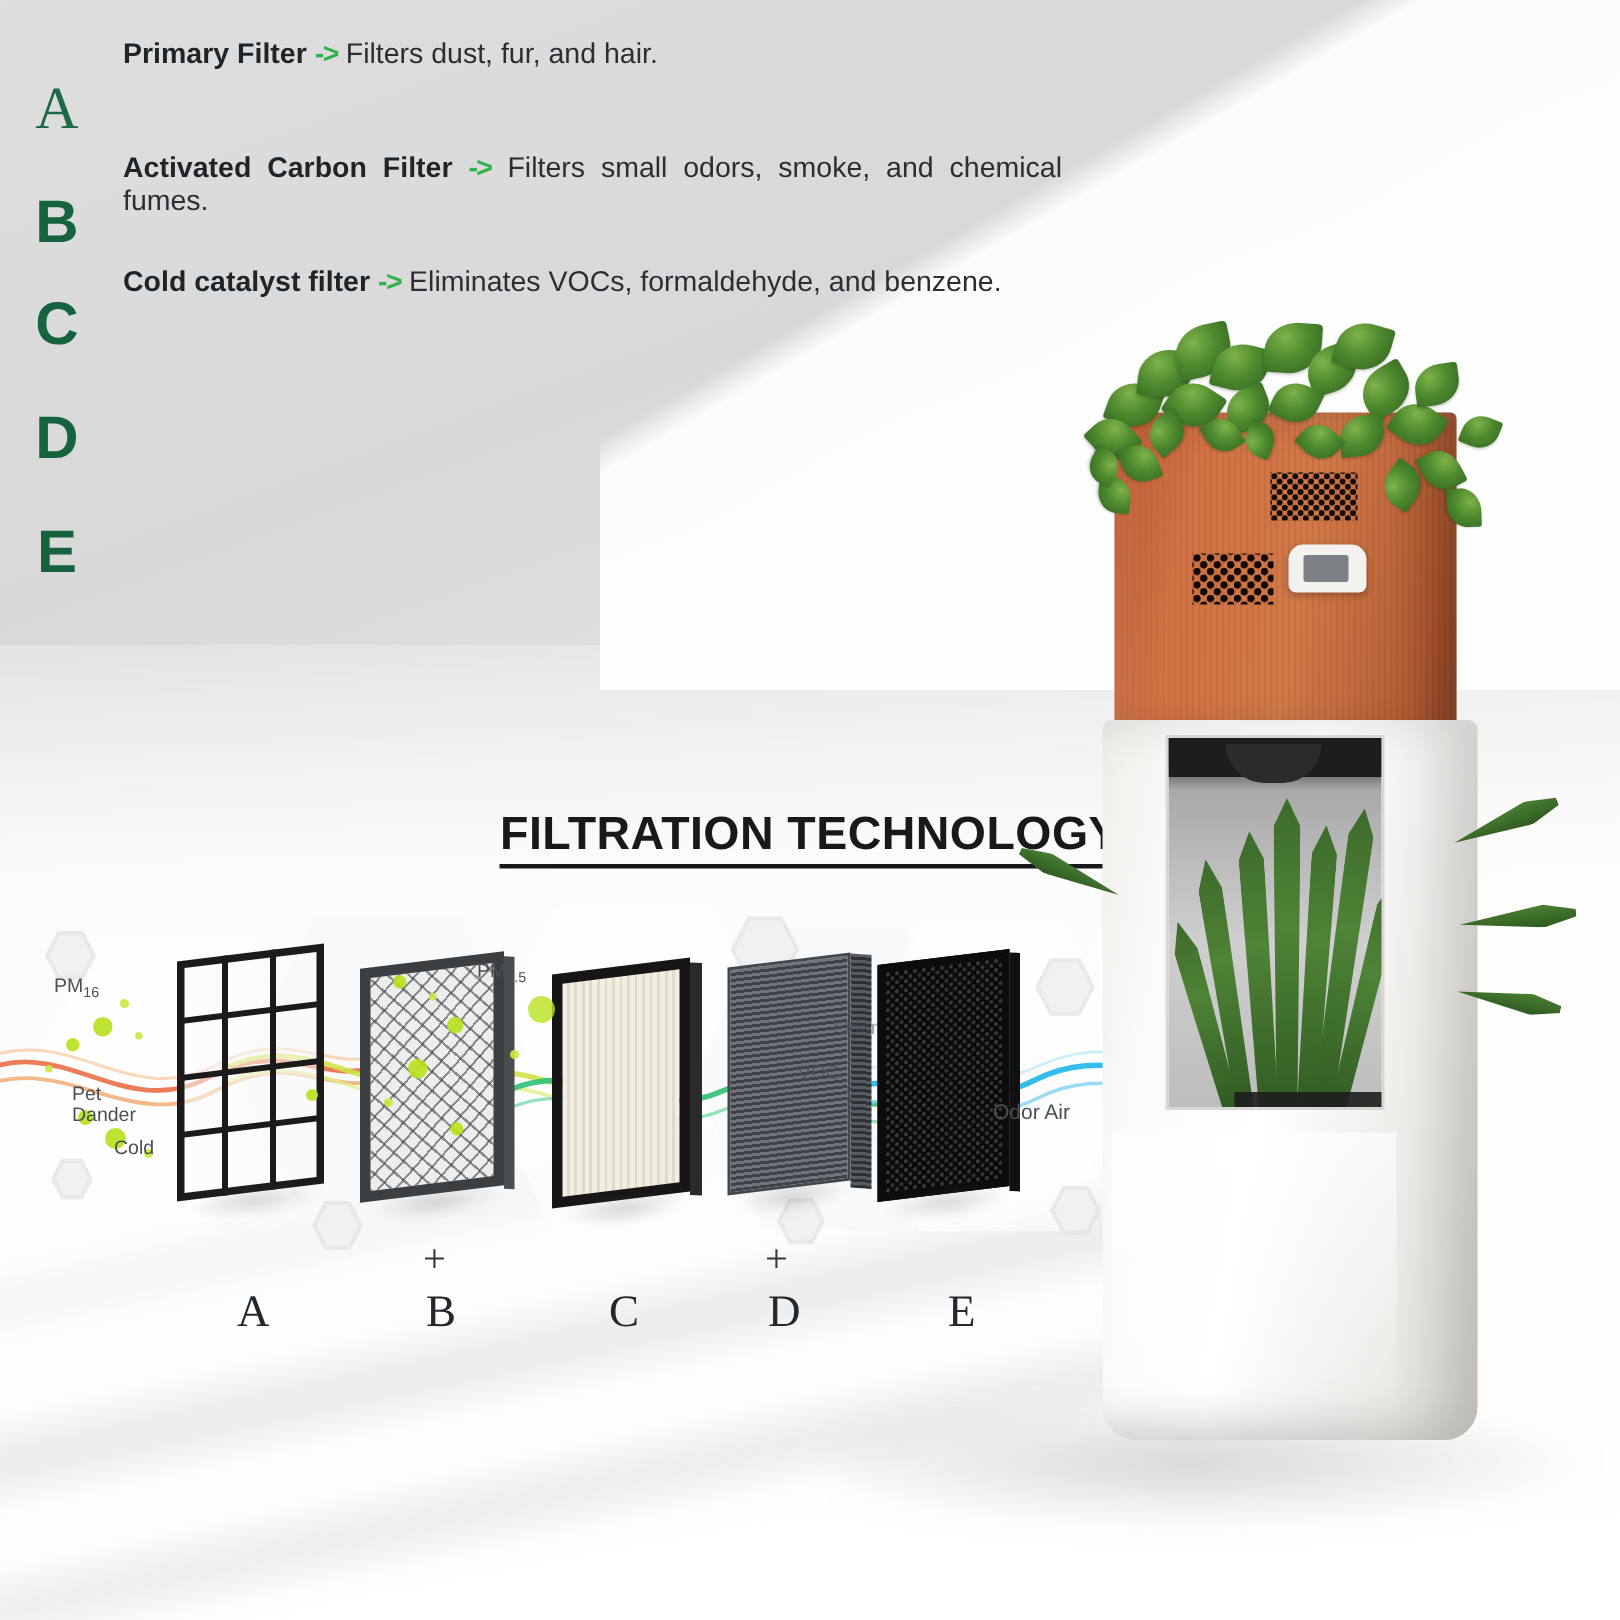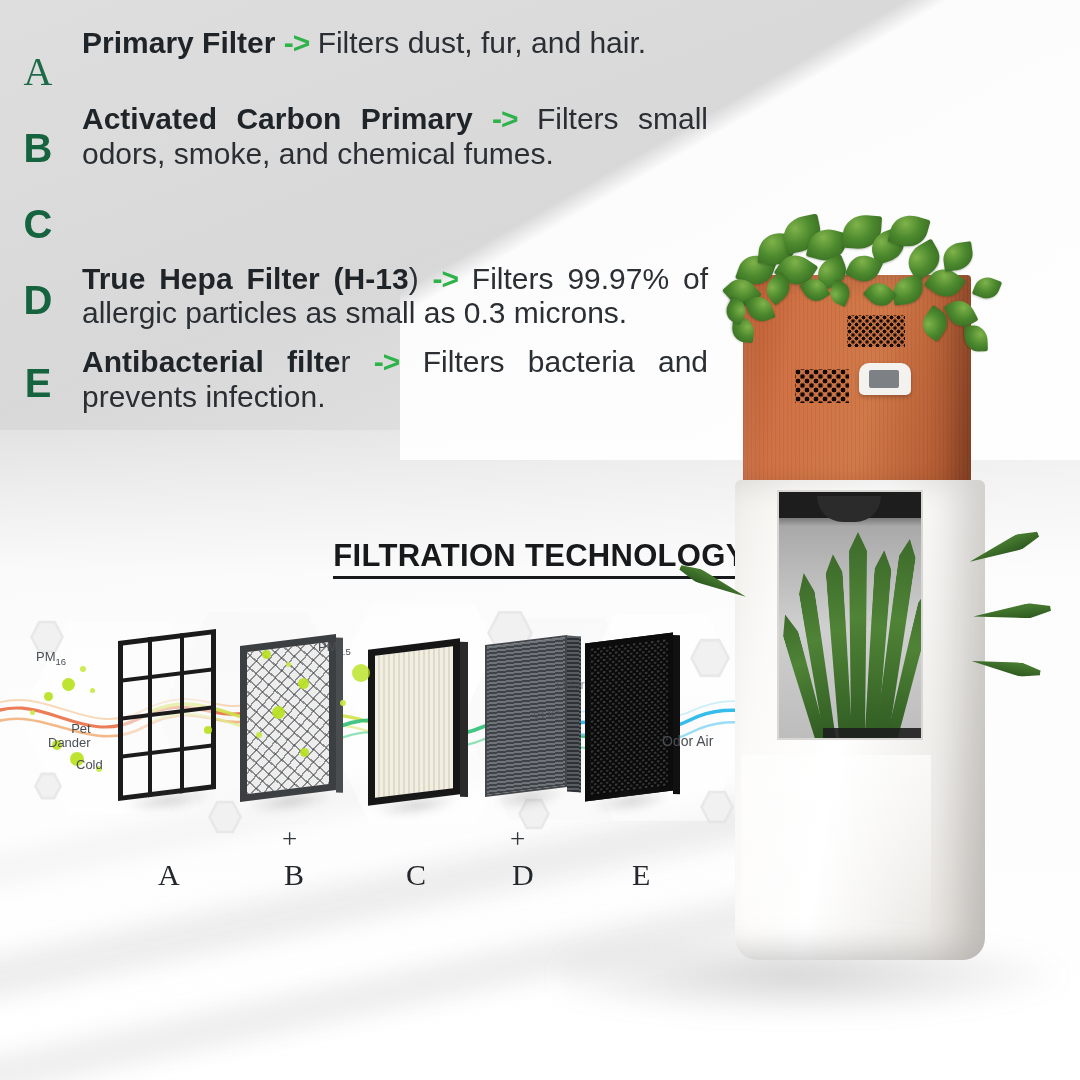--- a/index.html
+++ b/index.html
@@ -28,21 +28,21 @@
   .floor-shadow{position:absolute;left:560px;top:930px;width:520px;height:90px;
     background:radial-gradient(ellipse at 45% 50%,rgba(120,120,120,.30),rgba(120,120,120,0) 68%);
     filter:blur(10px);}
 
   
   .bullets{position:absolute;left:0;top:26px;width:730px;}
   .brow{position:relative;min-height:62px;margin-bottom:14px;}
   .bletter{position:absolute;left:12px;top:0;width:52px;text-align:center;
     color:#16643f;font-weight:700;font-size:40px;line-height:1;}
   .bletter.serif{font-family:"Liberation Serif",serif;font-weight:400;color:#1d6a48;}
-  .btext{margin-left:82px;margin-right:22px;color:#2b2f33;font-size:30px;line-height:1.16;
+  .btext{margin-left:82px;margin-right:22px;color:#2b2f33;font-size:19px;line-height:1.16;
     text-align:justify;text-justify:inter-word;}
   .btext b{font-weight:700;color:#1f2428;}
   .arrow{color:#2db349;font-weight:700;letter-spacing:-1px;}
   .r1 .bletter{top:26px;}
   .r1 .btext{text-align:left;}
   .r2 .bletter{top:26px;}
   .r3 .bletter{top:18px;}
   .r4 .bletter{top:18px;}
   .r5 .bletter{top:18px;}
 
@@ -181,46 +181,41 @@
       <div class="btext">
         <b>Primary Filter</b>
         <span class="arrow">-&gt;</span>
         <span>Filters dust, fur, and hair.</span>
       </div>
     </div>
 
     <div class="brow r2">
       <div class="bletter">B</div>
       <div class="btext">
-        <b>Activated Carbon Primary</b>
+        <b>Activated Carbon Filter</b>
         <span class="arrow">-&gt;</span>
         <span>Filters small odors, smoke, and chemical fumes.</span>
       </div>
     </div>
 
     <div class="brow r3">
       <div class="bletter">C</div>
+      <div class="btext">
+        <b>Cold catalyst filter</b>
+        <span class="arrow">-&gt;</span>
+        <span>Eliminates VOCs, formaldehyde, and benzene.</span>
+      </div>
     </div>
 
     <div class="brow r4">
       <div class="bletter">D</div>
-      <div class="btext">
-        <b>True Hepa Filter (H-13</b><span>)</span>
-        <span class="arrow">-&gt;</span>
-        <span>Filters 99.97% of allergic particles as small as 0.3 microns.</span>
-      </div>
     </div>
 
     <div class="brow r5">
       <div class="bletter">E</div>
-      <div class="btext">
-        <b>Antibacterial filte</b><span>r</span>
-        <span class="arrow">-&gt;</span>
-        <span>Filters bacteria and prevents infection.</span>
-      </div>
     </div>
 
   </div>
 
   <div class="sec-title">
     <span>FILTRATION TECHNOLOGY</span>
   </div>
 
   <div class="diagram">
 
@@ -318,21 +313,21 @@
       <div class="dot sm" style="left:256px;top:132px;width:6px;height:6px;"></div>
       <div class="dot" style="left:300px;top:148px;width:9px;height:9px;"></div>
       <div class="dot" style="left:204px;top:126px;width:8px;height:8px;"></div>
       <div class="dot" style="left:352px;top:64px;width:18px;height:18px;opacity:.8;"></div>
       <div class="dot sm" style="left:340px;top:100px;width:6px;height:6px;"></div>
     </div>
 
     <div class="dlab sub" style="left:36px;top:50px;">
       <span>PM</span><sub>16</sub>
     </div>
-    <div class="dlab" style="left:48px;top:122px;text-align:right;">
+    <div class="dlab" style="left:48px;top:122px;">
       <div>Pet</div>
       <div>Dander</div>
     </div>
     <div class="dlab" style="left:76px;top:158px;">Cold</div>
     <div class="dlab sub" style="left:318px;top:40px;">
       <span>PM</span><sub>2.5</sub>
     </div>
     <div class="dlab" style="left:556px;top:78px;opacity:.55;">Odor</div>
     <div class="dlab" style="left:532px;top:108px;opacity:.6;">VOC</div>
     <div class="dlab" style="left:662px;top:134px;font-size:14px;">Odor Air</div>

